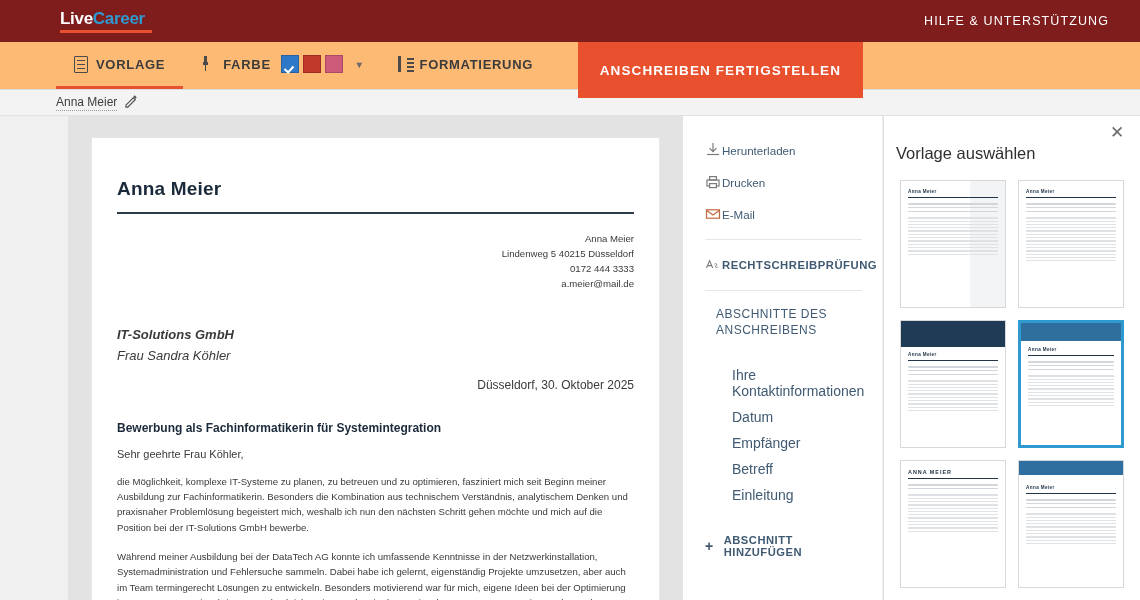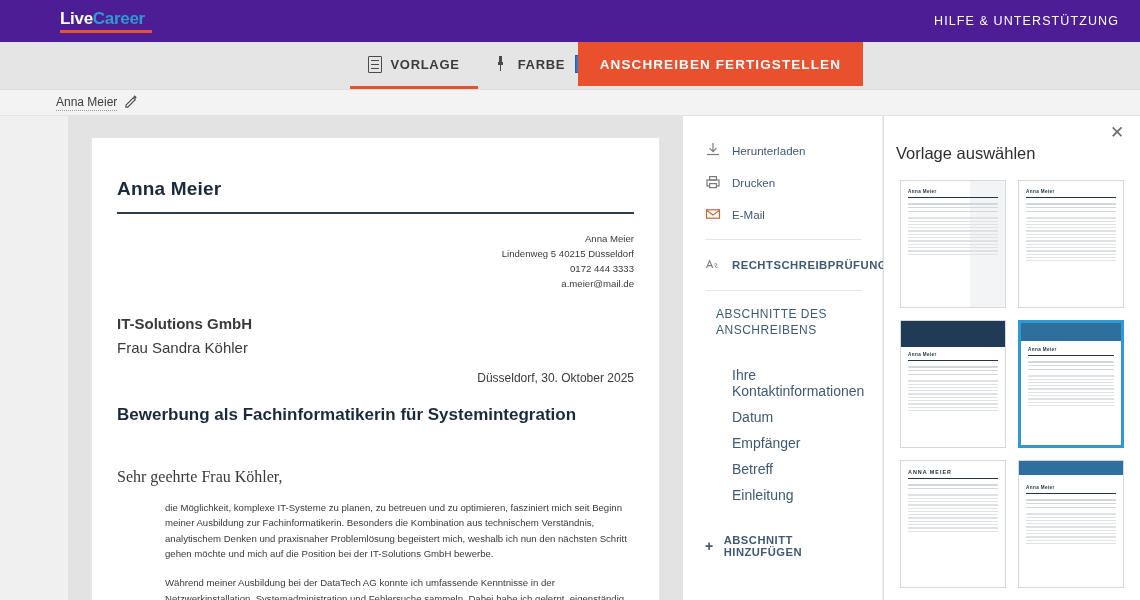--- a/index.html
+++ b/index.html
@@ -7,34 +7,34 @@
     margin: 0; padding: 0;
     width: 1140px; height: 600px;
     overflow: hidden;
     font-family: "Liberation Sans", sans-serif;
     background: #ffffff;
   }
   .app { position: relative; width: 1140px; height: 600px; background:#fff; }
 
   
   .topbar {
-    height: 42px; background: #4c1d95; color: #fff;
+    height: 42px; background: #7f1d1d; color: #fff;
     display: flex; align-items: center; justify-content: space-between;
-    padding: 0 21px 0 60px;
+    padding: 0 31px 0 60px;
   }
   .logo { display:flex; align-items:baseline; gap:0; }
   .logo-box { font-size: 17px; font-weight: bold; letter-spacing: -0.3px; color:#fff; }
   .logo-box .accent { color:#2e9ad0; }
   .logo-underline { display:block; height:3px; background:#e8502e; width:92px; margin-top:1px; }
   .help-link { font-size: 12.5px; letter-spacing: 1.1px; color:#fff; font-weight:normal; }
 
   
   .navbar {
-    height: 48px; background: #e5e5e5; border-bottom: 1px solid #dedede;
-    display: flex; align-items: stretch; position: relative; justify-content: center;
+    height: 48px; background: #fdba74; border-bottom: 1px solid #dedede;
+    display: flex; align-items: stretch; position: relative;
   }
   .nav-left { display:flex; align-items:stretch; padding-left: 56px; }
   .nav-item {
     display:flex; align-items:center; gap:8px; padding: 0 18px;
     font-size: 13px; font-weight: bold; letter-spacing: 0.7px; color:#3b3b3b;
     border-bottom: 3px solid transparent;
   }
   .nav-item.active { border-bottom-color:#e8502e; }
   .nav-icon { width:14px; height:17px; position:relative; display:inline-block; }
   .doc-icon { border:1.6px solid #4a4a4a; border-radius:1px; }
@@ -53,21 +53,21 @@
   }
   .sw.red { background:#c0392b; }
   .sw.pink { background:#cf5b7a; }
   .caret { margin-left:6px; color:#6a6a6a; font-size:10px; }
   .fmt-icon { width:13px; height:16px; border-left:3px solid #4a4a4a; position:relative; }
   .fmt-icon:after{
     content:""; position:absolute; left:6px; top:2px; width:7px; height:1.6px;
     background:#4a4a4a; box-shadow:0 4px 0 #4a4a4a, 0 8px 0 #4a4a4a, 0 12px 0 #4a4a4a;
   }
   .cta {
-    position:absolute; right: 277px; top:0; height: 44px;
+    position:absolute; right: 277px; top:0; height: 56px;
     background:#e8502e; color:#fff; border:none;
     padding: 0 22px; font-size: 13.5px; font-weight:bold; letter-spacing:1.1px;
     display:flex; align-items:center; cursor:pointer;
   }
 
   
   .namestrip {
     height: 26px; background:#f3f3f3; border-bottom:1px solid #e2e2e2;
     display:flex; align-items:center; padding-left: 56px; gap:8px;
   }
@@ -94,34 +94,34 @@
     padding: 0 25px;
   }
   .doc-title {
     font-size: 19px; font-weight: bold; color:#1b2a3b;
     letter-spacing: .2px; padding-top: 40px;
   }
   .rule { height:2px; background:#1b2a3b; margin-top: 12px; opacity:.92; }
   .sender {
     margin-top: 18px; text-align: right; font-size: 9.6px; color:#3a3a3a; line-height: 1.55;
   }
-  .recipient { margin-top: 21px; font-size: 15px; color:#3a3a3a; line-height: 1.55; }
+  .recipient { margin-top: 34px; font-size: 13px; color:#3a3a3a; line-height: 1.55; font-style: italic; }
   .recipient .r0 { font-weight: bold; }
   .place-date { margin-top: 12px; text-align:right; font-size:12px; color:#3a3a3a; }
-  .subject { margin-top: 20px; font-size: 17px; font-weight: bold; color:#1b2a3b; }
-  .salutation { margin-top: 43px; font-size: 16px; color:#3a3a3a;font-family:Liberation Serif, serif; }
-  .para { margin-top: 14px; font-size: 9.6px; color:#3a3a3a; line-height: 1.6; text-align: left; margin-left: 48px; }
+  .subject { margin-top: 29px; font-size: 12px; font-weight: bold; color:#1b2a3b; }
+  .salutation { margin-top: 13px; font-size: 11px; color:#3a3a3a; }
+  .para { margin-top: 14px; font-size: 9.6px; color:#3a3a3a; line-height: 1.6; text-align: left; }
 
   
   .tools {
     position:absolute; left: 683px; top:0; width: 200px; height: 484px;
     background:#fff; padding: 18px 0 0 0; border-right:1px solid #ececec;
   }
   .tool-row {
-    display:flex; align-items:center; gap:11px; padding: 8px 14px 8px 22px;
+    display:flex; align-items:center; gap:1px; padding: 8px 14px 8px 22px;
     font-size: 11.6px; color:#3f5a72; cursor:pointer;text-align:center;
   }
   .tool-row .ico { width:16px; height:16px; flex:0 0 16px; }
   .divider { height:1px; background:#e6e6e6; margin: 9px 20px 9px 22px; }
   .sect-head {
     display:flex; align-items:flex-start; gap:11px; padding: 6px 14px 4px 22px;
     font-size: 12px; font-weight:normal; letter-spacing: .5px; color:#3f5a72;
     text-transform: uppercase; line-height:1.35;
   }
   .sect-list { padding: 4px 0 0 49px; }

